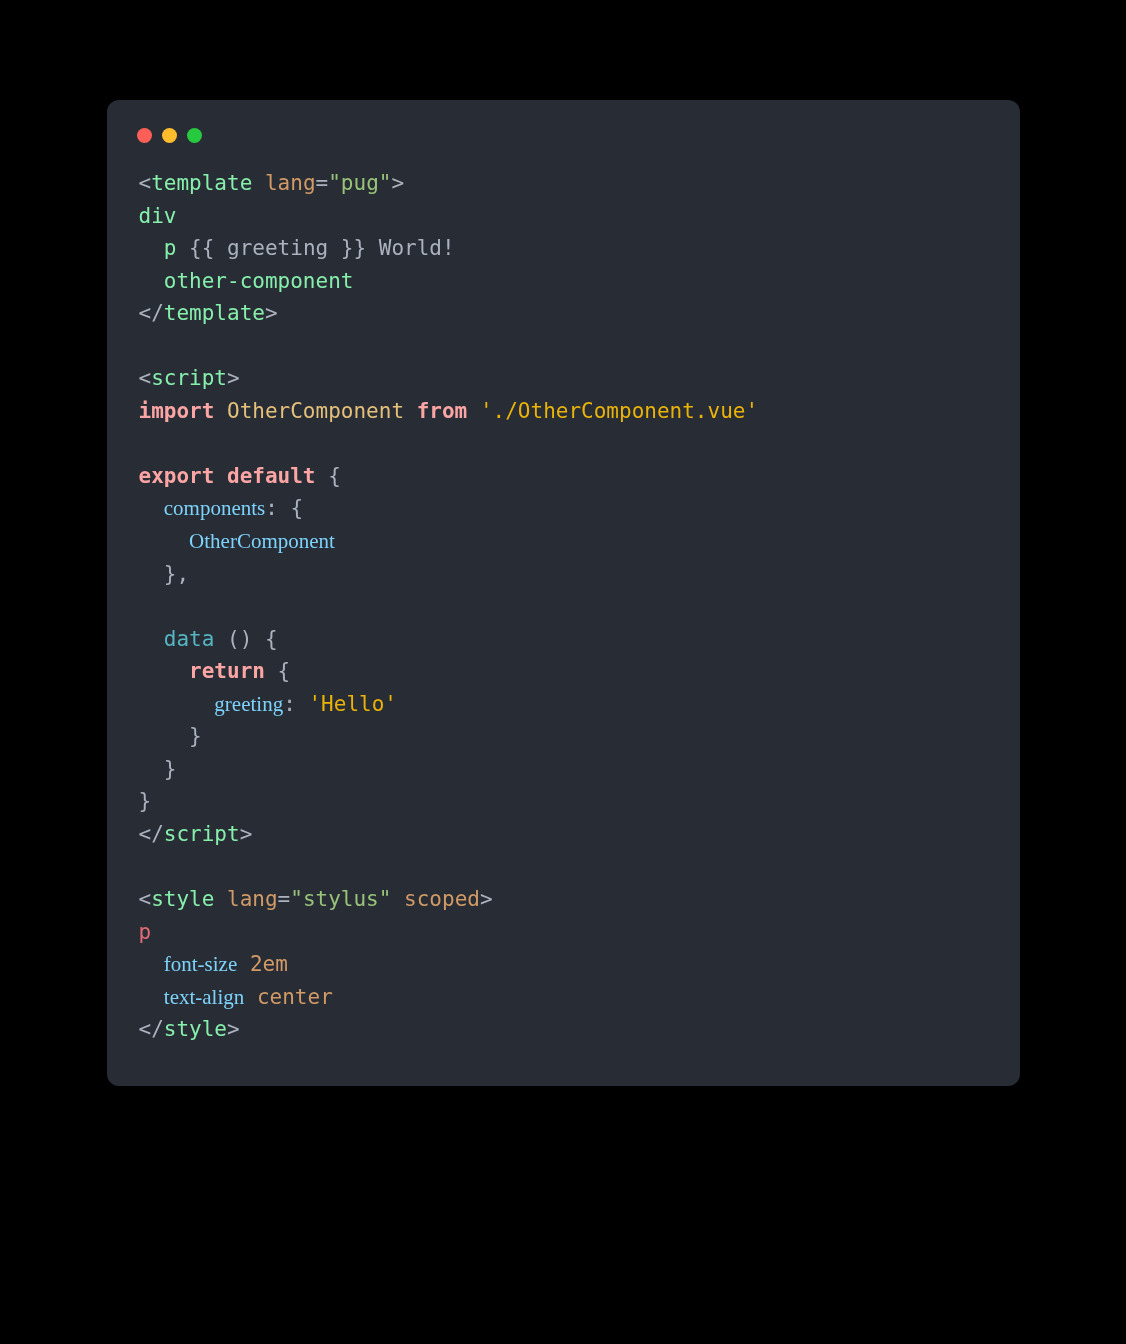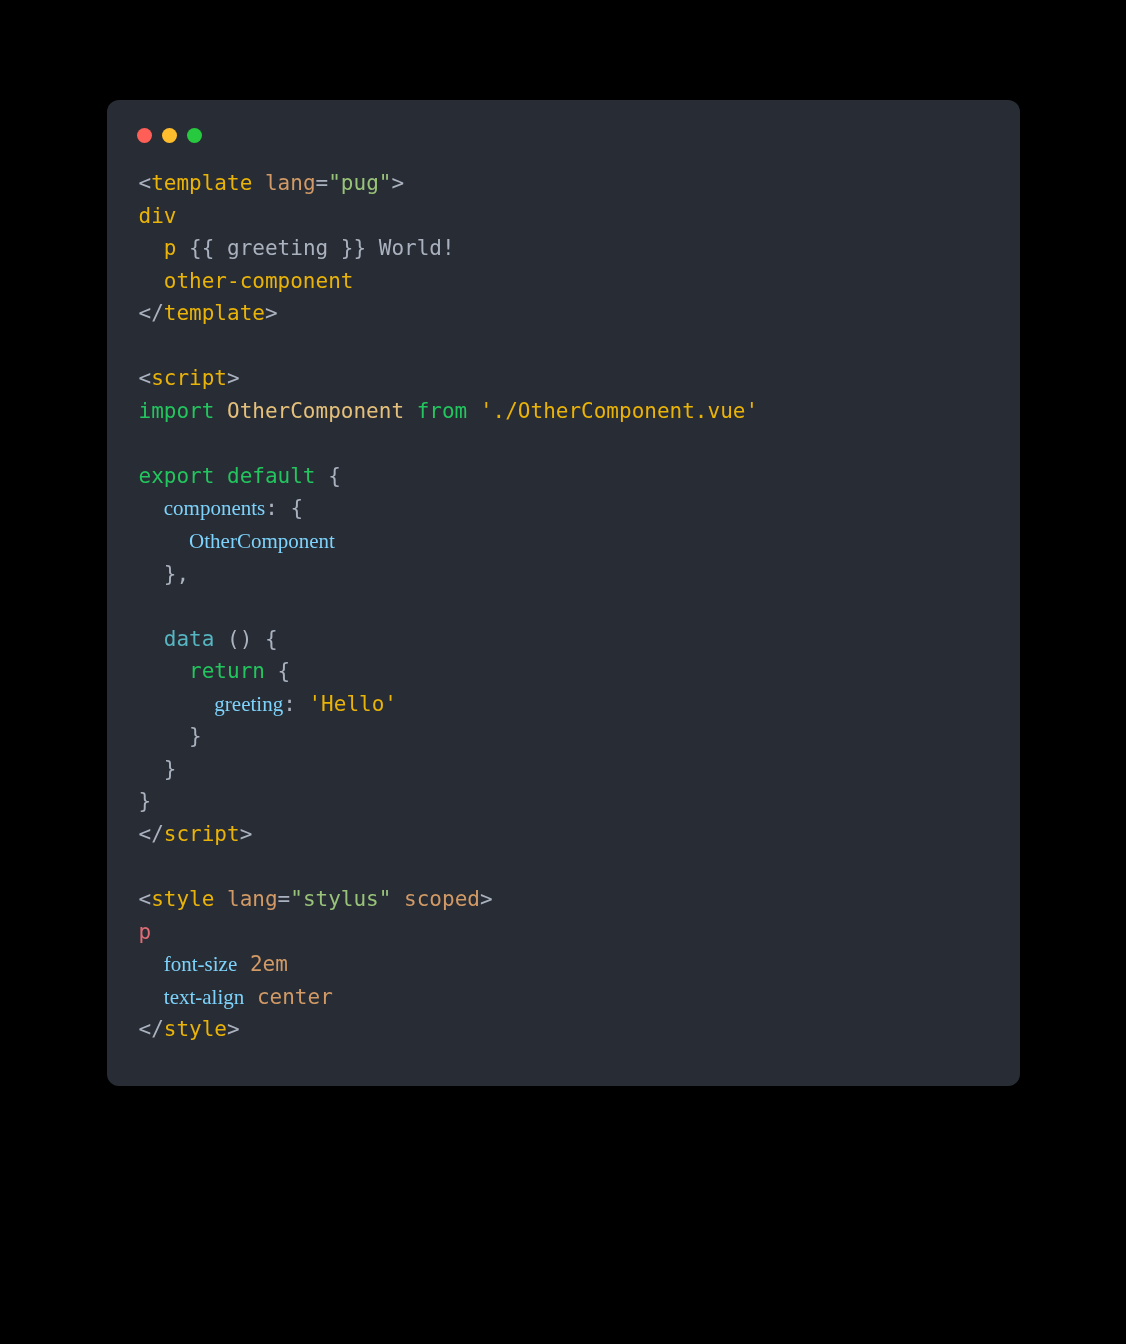--- a/index.html
+++ b/index.html
@@ -38,25 +38,25 @@
     .dot.green { background: #27c93f; }
     .code {
       font-family: "SF Mono", "Monaco", "Menlo", "Consolas", monospace;
       font-size: 21px;
       line-height: 1.55;
       padding: 0 32px;
       white-space: pre;
       color: #abb2bf;
     }
     .c-punct { color: #abb2bf; }
-    .c-tag   { color: #eab308; }
+    .c-tag   { color: #86efac; }
     .c-attr  { color: #d19a66; text-align: center; }
     .c-str   { color: #98c379; }
     .c-str2  { color: #eab308; }
-    .c-kw    { color: #22c55e; }
+    .c-kw    { color: #fca5a5; font-weight: bold; }
     .c-ident { color: #e5c07b; }
     .c-prop  { color: #7dd3fc; font-family: Liberation Serif, serif; }
     .c-fn    { color: #56b6c2; text-align: right; }
     .c-sel   { color: #e06c75; }
     .c-val   { color: #d19a66; margin-top: 28px; }
     .c-plain { color: #abb2bf; }
   </style>
 </head>
 <body>
 

